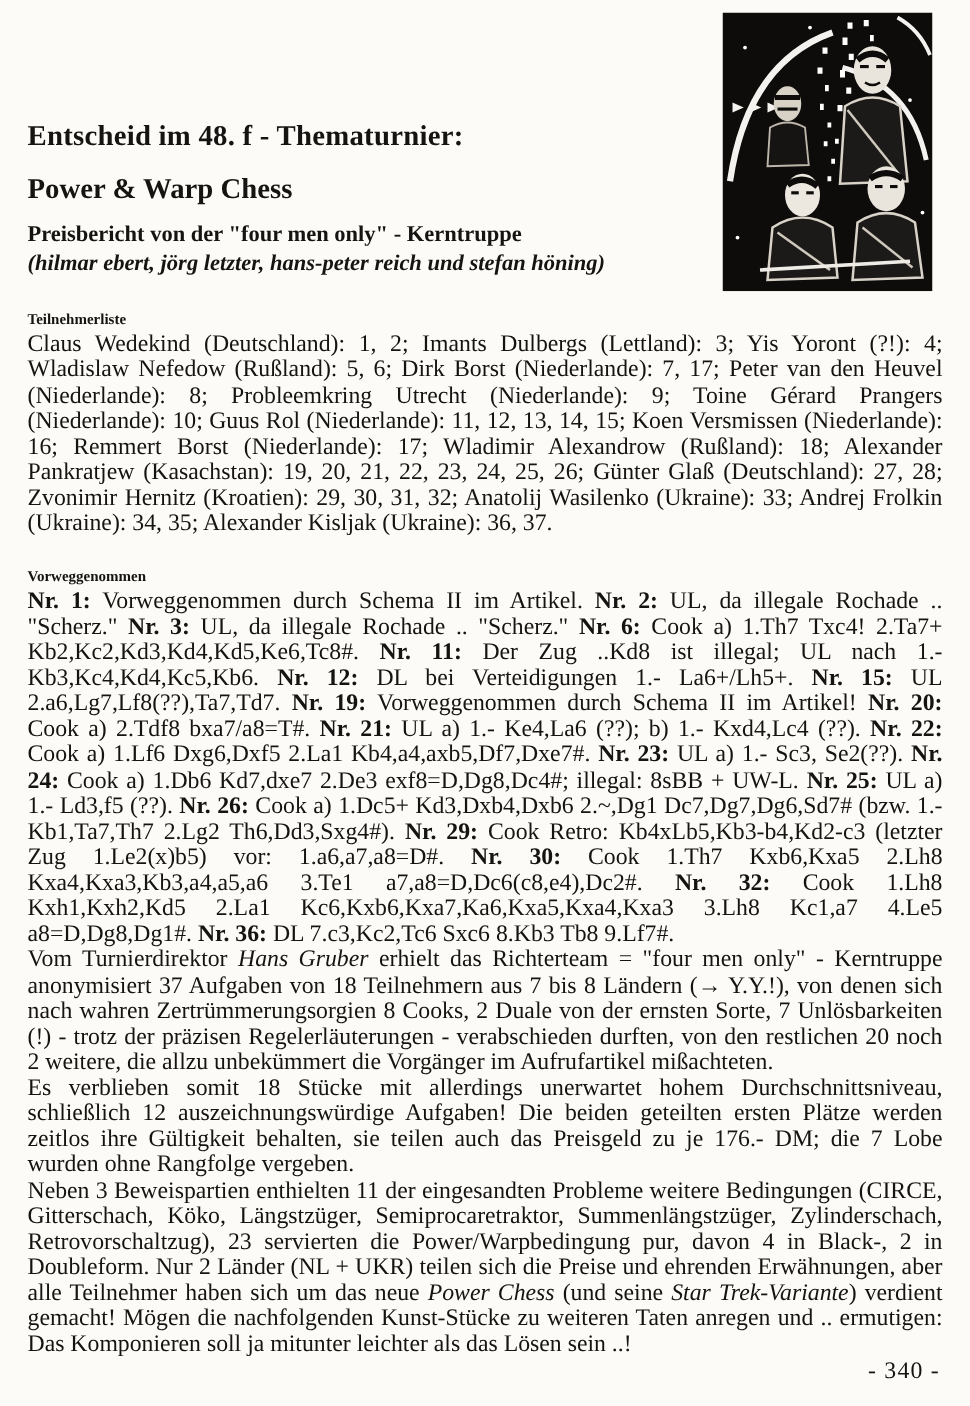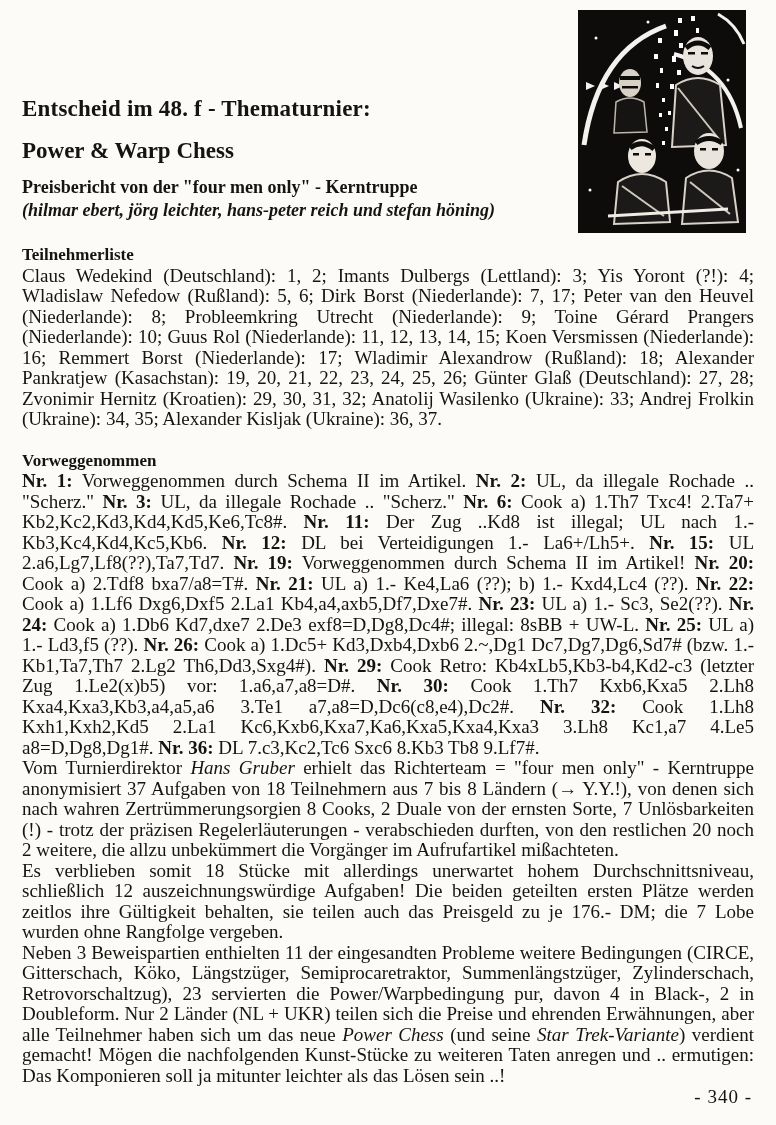--- a/index.html
+++ b/index.html
@@ -21,21 +21,21 @@
     font-size: 23px; font-weight: 700; letter-spacing: 0.2px;
   }
   .title2 { margin: 16px 0 0 0; font-size: 23px; font-weight: 700; }
   .subtitle { margin: 13px 0 0 0; font-size: 18px; font-weight: 700; }
   .byline { margin: 2px 0 0 0; font-size: 18px; font-weight: 700; font-style: italic; }
   .photo {
     position: absolute; top: 10px; right: 30px;
     width: 168px; height: 223px; display: block;
   }
   .section-heading {
-    margin: 0; font-size: 17px; font-weight: 700; line-height: 20.5px;
+    margin: 0; font-size: 12px; font-weight: 700; line-height: 20.5px;
   }
   .mt-teil { margin-top: 24px; }
   .mt-ink  { margin-top: 21px; }
   .mt-vor  { margin-top: 36px; }
   .body-text {
     margin: 0; font-size: 19px; line-height: 20.5px;
     text-align: justify;
   }
   .body-text b.nr { font-weight: 700; }
   .it { font-style: italic; }
@@ -119,21 +119,21 @@
         <circle cx="160" cy="160" r="1.5"></circle>
       <circle cx="70" cy="12" r="1.5"></circle>
     </g>
   </svg>
 
   <div class="content">
     <div class="header-block">
       <h1 class="title1">Entscheid im 48. f - Thematurnier:</h1>
       <h1 class="title2">Power &amp; Warp Chess</h1>
       <h2 class="subtitle">Preisbericht von der "four men only" - Kerntruppe</h2>
-      <p class="byline">(hilmar ebert, jörg leichter, hans-peter reich und stefan höning)</p>
+      <p class="byline">(hilmar ebert, jörg letzter, hans-peter reich und stefan höning)</p>
     </div>
 
     <h3 class="section-heading mt-teil">Teilnehmerliste</h3>
     <p class="body-text"><span>Claus Wedekind (Deutschland): 1, 2;</span> <span>Imants Dulbergs (Lettland): 3;</span> <span>Yis Yoront (?!): 4;</span> <span>Wladislaw Nefedow (Rußland): 5, 6;</span> <span>Dirk Borst (Niederlande): 7, 17;</span> <span>Peter van den Heuvel (Niederlande): 8;</span> <span>Probleemkring Utrecht (Niederlande): 9;</span> <span>Toine Gérard Prangers (Niederlande): 10;</span> <span>Guus Rol (Niederlande): 11, 12, 13, 14, 15;</span> <span>Koen Versmissen (Niederlande): 16;</span> <span>Remmert Borst (Niederlande): 17;</span> <span>Wladimir Alexandrow (Rußland): 18;</span> <span>Alexander Pankratjew (Kasachstan): 19, 20, 21, 22, 23, 24, 25, 26;</span> <span>Günter Glaß (Deutschland): 27, 28;</span> <span>Zvonimir Hernitz (Kroatien): 29, 30, 31, 32;</span> <span>Anatolij Wasilenko (Ukraine): 33;</span> <span>Andrej Frolkin (Ukraine): 34, 35;</span> <span>Alexander Kisljak (Ukraine): 36, 37.</span> </p>
 
     <h3 class="section-heading mt-ink">Vorweggenommen</h3>
     <p class="body-text"><b class="nr">Nr. 1:</b> <span>Vorweggenommen durch Schema II im Artikel.</span> <b class="nr">Nr. 2:</b> <span>UL, da illegale Rochade .. "Scherz."</span> <b class="nr">Nr. 3:</b> <span>UL, da illegale Rochade .. "Scherz."</span> <b class="nr">Nr. 6:</b> <span>Cook a) 1.Th7 Txc4! 2.Ta7+ Kb2,Kc2,Kd3,Kd4,Kd5,Ke6,Tc8#.</span> <b class="nr">Nr. 11:</b> <span>Der Zug ..Kd8 ist illegal; UL nach 1.- Kb3,Kc4,Kd4,Kc5,Kb6.</span> <b class="nr">Nr. 12:</b> <span>DL bei Verteidigungen 1.- La6+/Lh5+.</span> <b class="nr">Nr. 15:</b> <span>UL 2.a6,Lg7,Lf8(??),Ta7,Td7.</span> <b class="nr">Nr. 19:</b> <span>Vorweggenommen durch Schema II im Artikel!</span> <b class="nr">Nr. 20:</b> <span>Cook a) 2.Tdf8 bxa7/a8=T#.</span> <b class="nr">Nr. 21:</b> <span>UL a) 1.- Ke4,La6 (??); b) 1.- Kxd4,Lc4 (??).</span> <b class="nr">Nr. 22:</b> <span>Cook a) 1.Lf6 Dxg6,Dxf5 2.La1 Kb4,a4,axb5,Df7,Dxe7#.</span> <b class="nr">Nr. 23:</b> <span>UL a) 1.- Sc3, Se2(??).</span> <b class="nr">Nr. 24:</b> <span>Cook a) 1.Db6 Kd7,dxe7 2.De3 exf8=D,Dg8,Dc4#; illegal: 8sBB + UW-L.</span> <b class="nr">Nr. 25:</b> <span>UL a) 1.- Ld3,f5 (??).</span> <b class="nr">Nr. 26:</b> <span>Cook a) 1.Dc5+ Kd3,Dxb4,Dxb6 2.~,Dg1 Dc7,Dg7,Dg6,Sd7# (bzw. 1.- Kb1,Ta7,Th7 2.Lg2 Th6,Dd3,Sxg4#).</span> <b class="nr">Nr. 29:</b> <span>Cook Retro: Kb4xLb5,Kb3-b4,Kd2-c3 (letzter Zug 1.Le2(x)b5) vor: 1.a6,a7,a8=D#.</span> <b class="nr">Nr. 30:</b> <span>Cook 1.Th7 Kxb6,Kxa5 2.Lh8 Kxa4,Kxa3,Kb3,a4,a5,a6 3.Te1 a7,a8=D,Dc6(c8,e4),Dc2#.</span> <b class="nr">Nr. 32:</b> <span>Cook 1.Lh8 Kxh1,Kxh2,Kd5 2.La1 Kc6,Kxb6,Kxa7,Ka6,Kxa5,Kxa4,Kxa3 3.Lh8 Kc1,a7 4.Le5 a8=D,Dg8,Dg1#.</span> <b class="nr">Nr. 36:</b> <span>DL 7.c3,Kc2,Tc6 Sxc6 8.Kb3 Tb8 9.Lf7#.</span> </p>
 
     <p class="body-text"><span>Vom Turnierdirektor </span><span class="it">Hans Gruber</span><span> erhielt das Richterteam = "four men only" - Kerntruppe anonymisiert 37 Aufgaben von 18 Teilnehmern aus 7 bis 8 Ländern (→ Y.Y.!), von denen sich nach wahren Zertrümmerungsorgien 8 Cooks, 2 Duale von der ernsten Sorte, 7 Unlösbarkeiten (!) - trotz der präzisen Regelerläuterungen - verabschieden durften, von den restlichen 20 noch 2 weitere, die allzu unbekümmert die Vorgänger im Aufrufartikel mißachteten.</span></p>
     <p class="body-text">Es verblieben somit 18 Stücke mit allerdings unerwartet hohem Durchschnittsniveau, schließlich 12 auszeichnungswürdige Aufgaben! Die beiden geteilten ersten Plätze werden zeitlos ihre Gültigkeit behalten, sie teilen auch das Preisgeld zu je 176.- DM; die 7 Lobe wurden ohne Rangfolge vergeben.</p>

